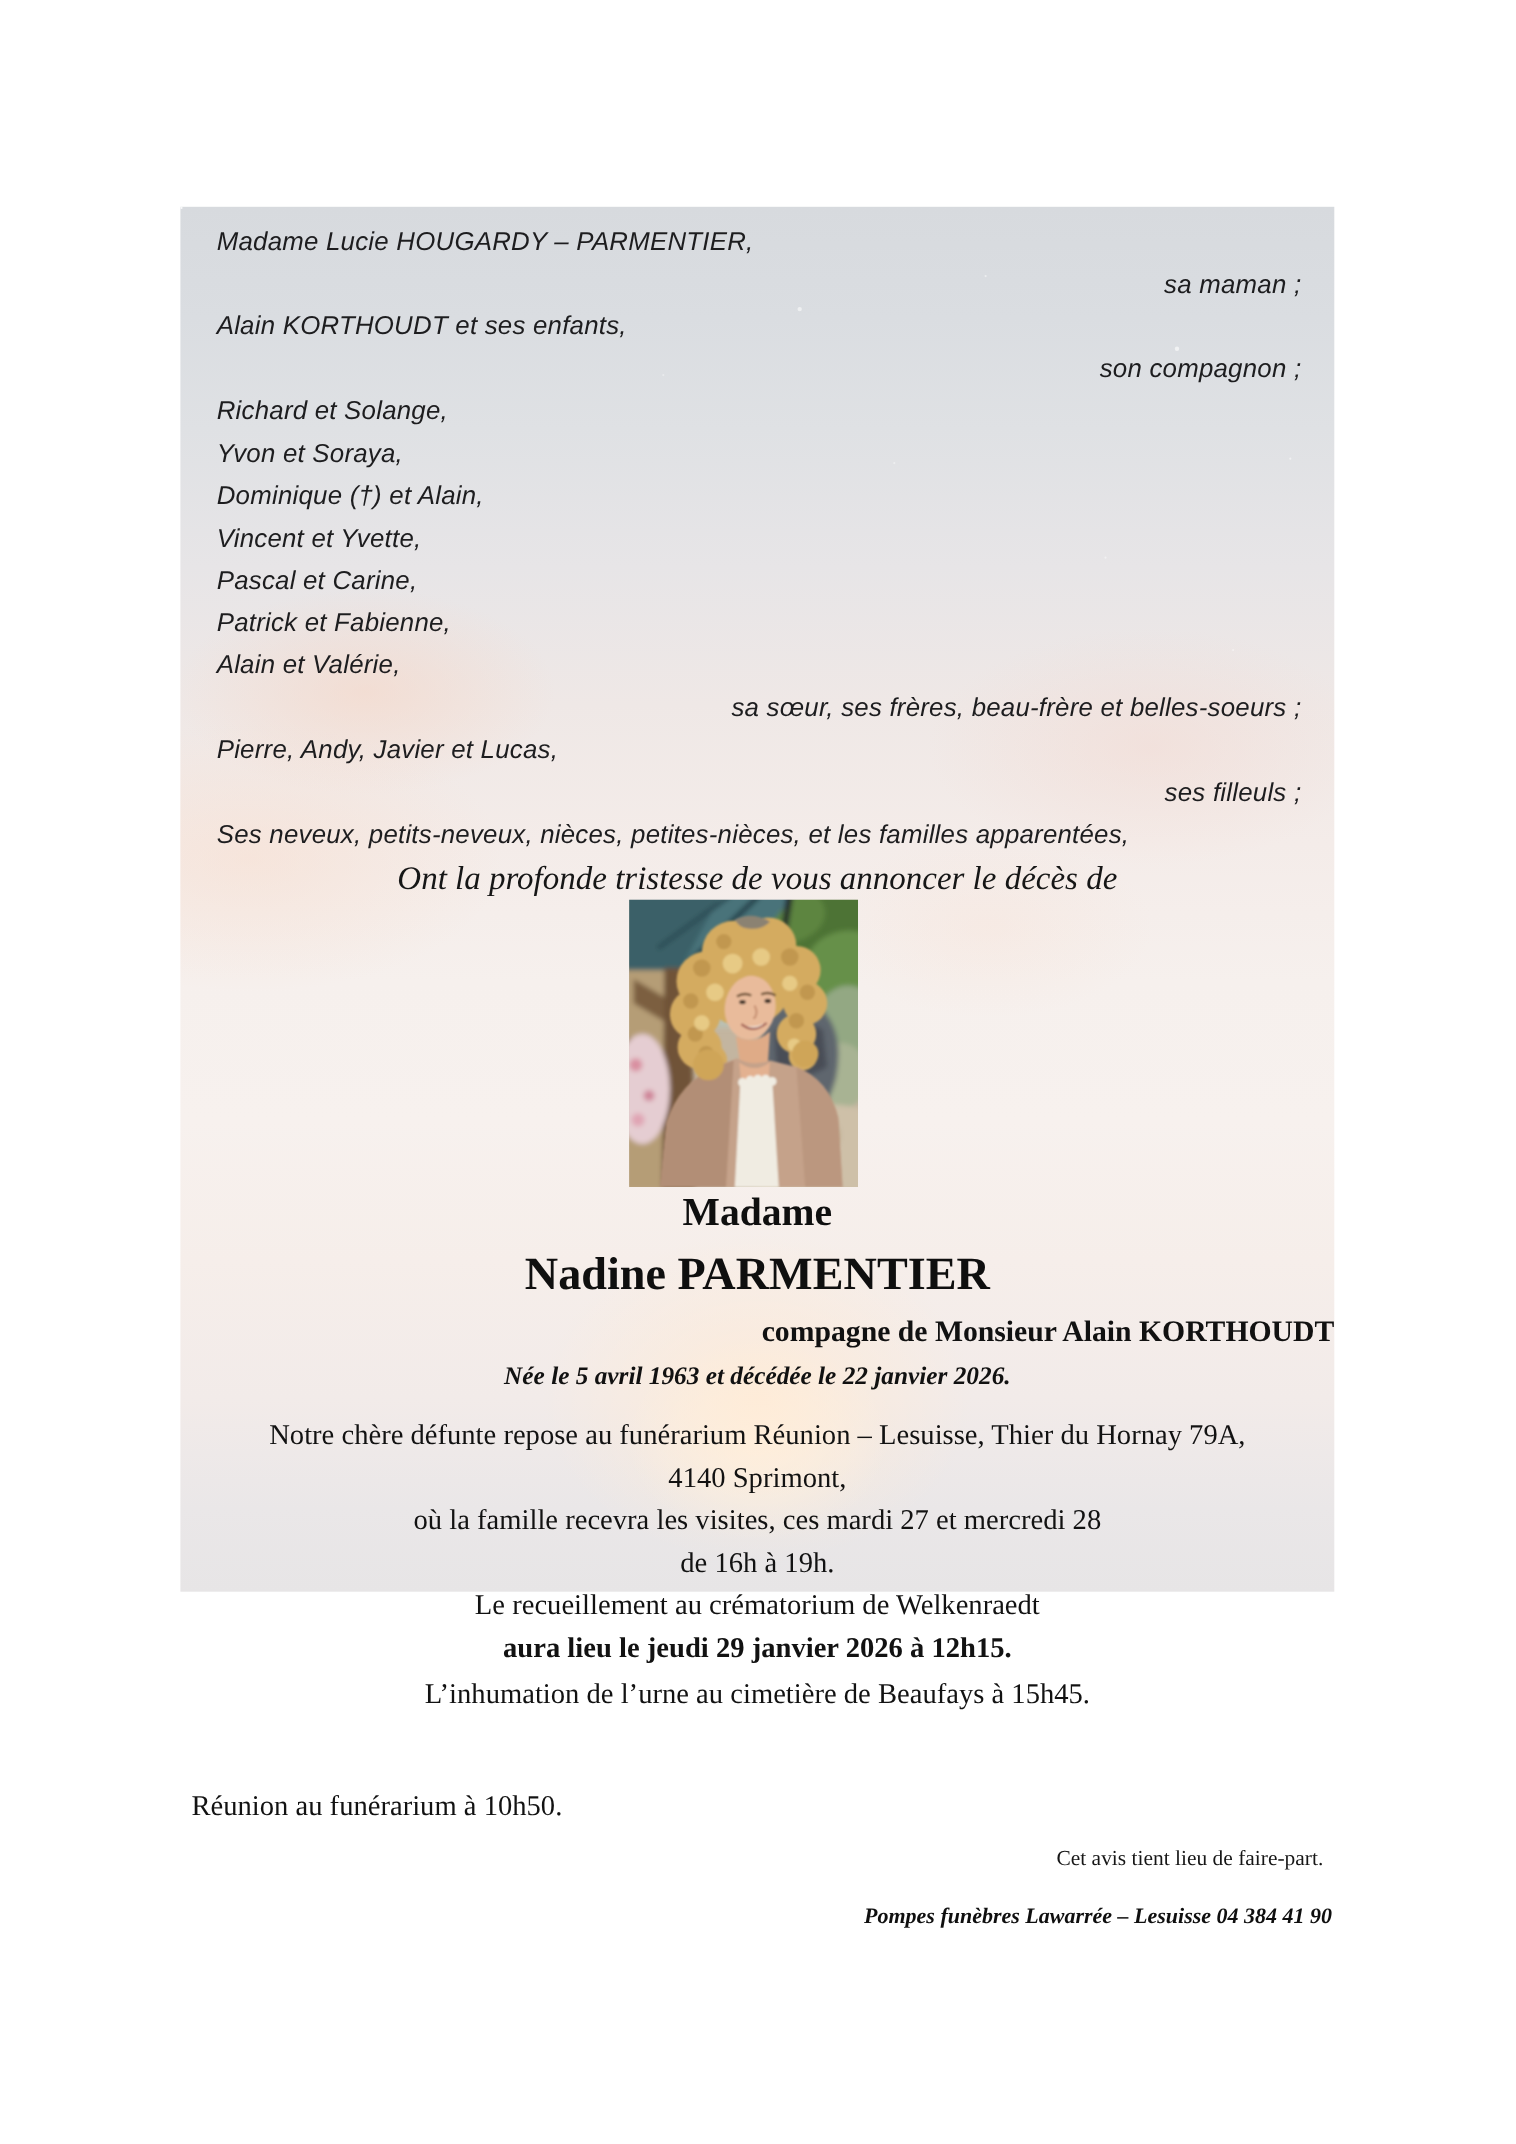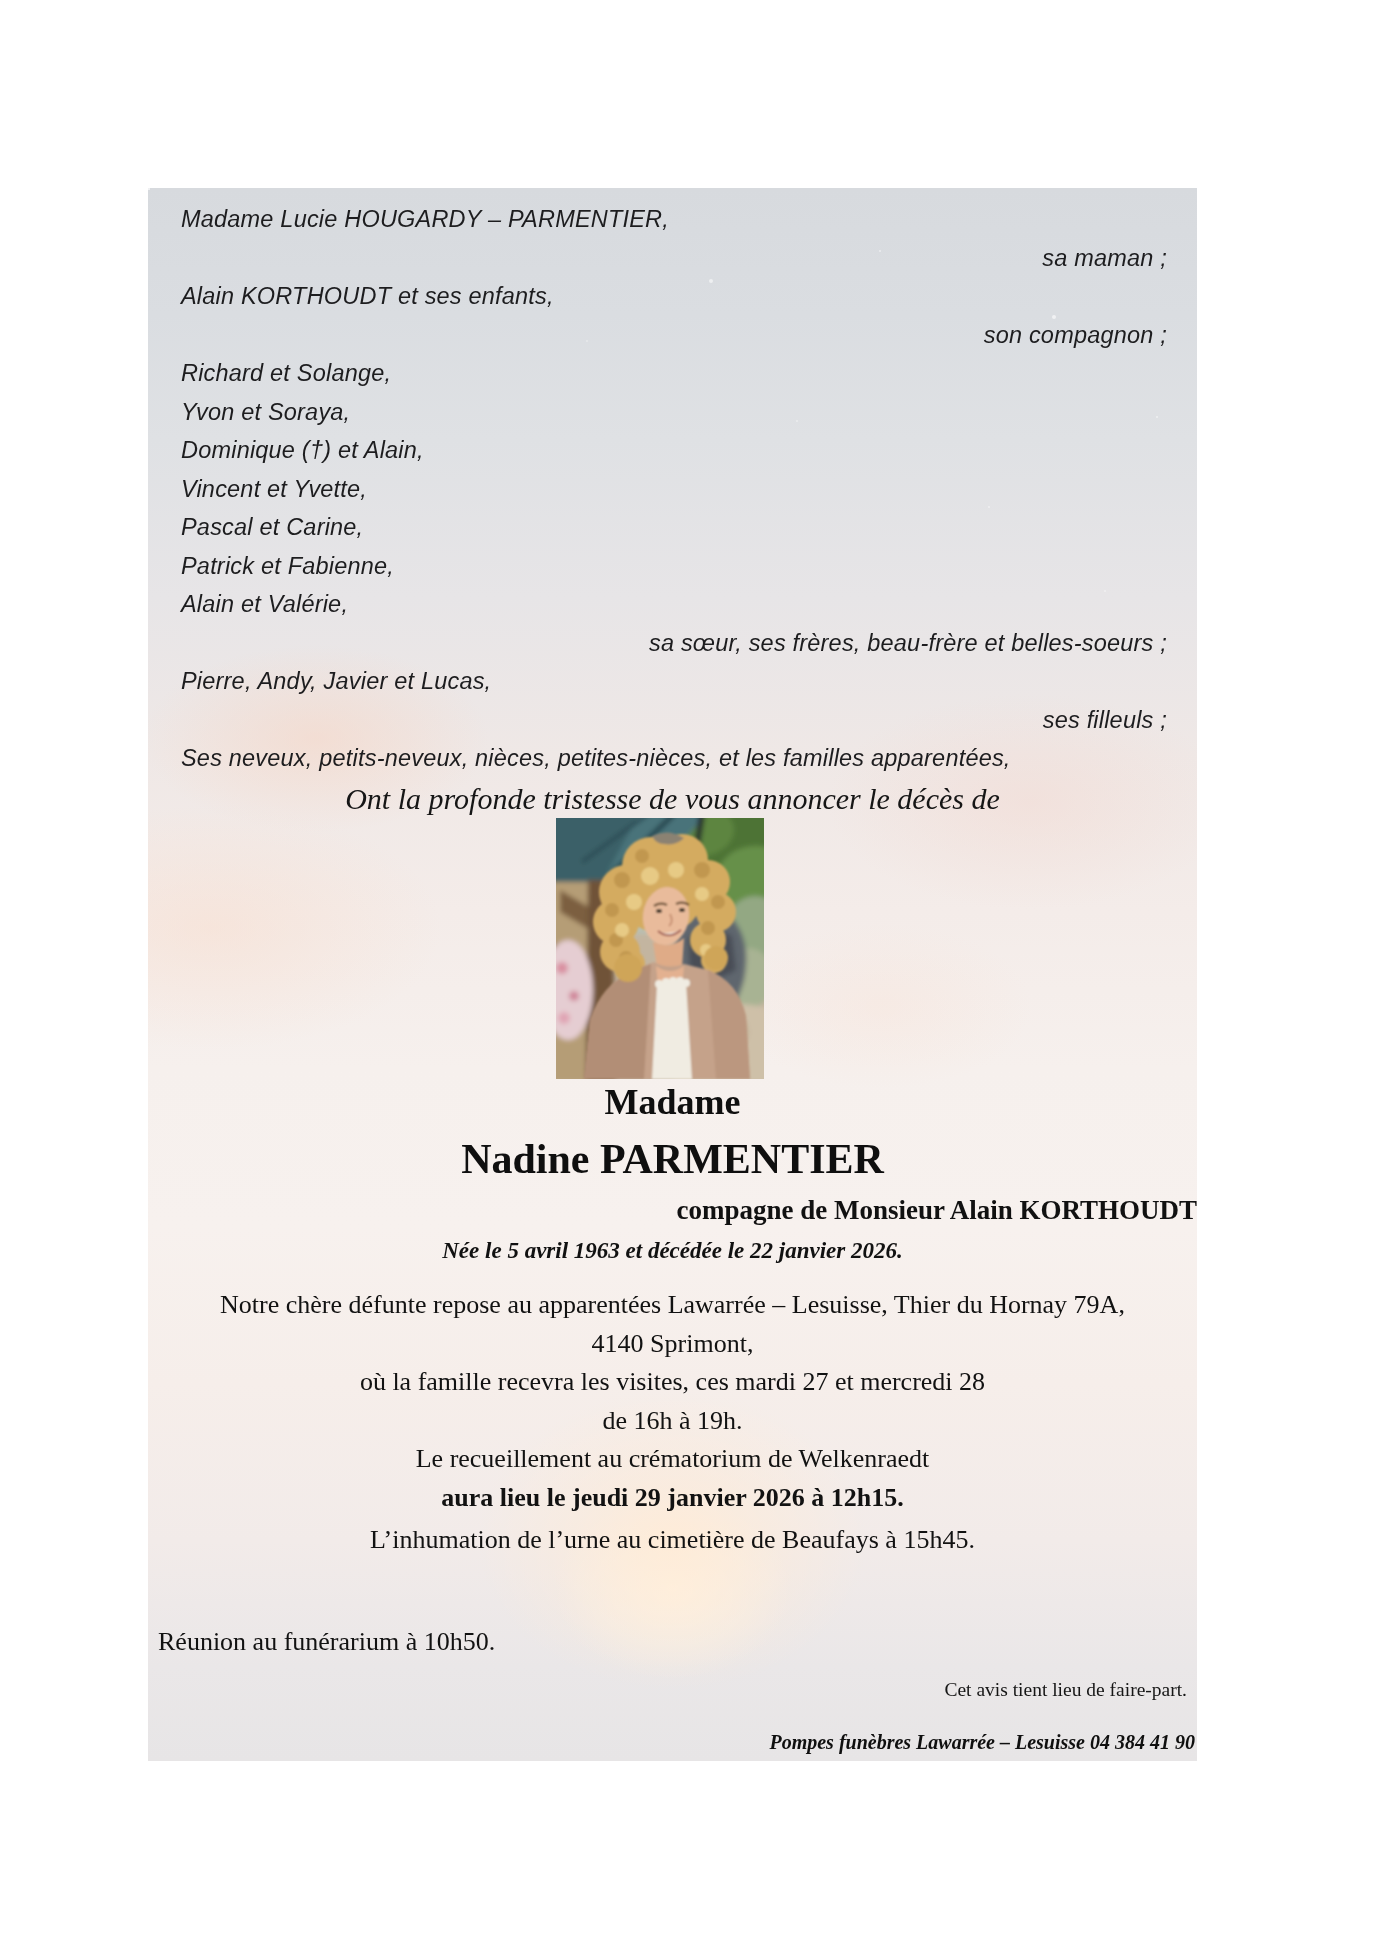--- a/index.html
+++ b/index.html
@@ -2,21 +2,21 @@
 <html lang="fr"><head>
 <meta charset="utf-8">
 <style>
   html,body{margin:0;padding:0;background:#ffffff;}
   .page{
     position:relative;width:1378px;height:1949px;background:#ffffff;overflow:hidden;
     font-family:"Liberation Serif","DejaVu Serif",serif;color:#1a1a1a;
   }
   
   .artwork{
-    position:absolute;left:148px;top:188px;width:1049px;height:1573px;
+    position:absolute;left:164px;top:188px;width:1049px;height:1259px;
     background:
       radial-gradient(240px 130px at 16% 35%, rgba(246,213,196,.55), rgba(246,213,196,0) 72%),
       radial-gradient(280px 150px at 84% 39%, rgba(243,214,205,.42), rgba(243,214,205,0) 72%),
       radial-gradient(320px 170px at 6% 47%, rgba(248,221,205,.5), rgba(248,221,205,0) 72%),
       radial-gradient(200px 110px at 70% 52%, rgba(248,226,214,.35), rgba(248,226,214,0) 75%),
       radial-gradient(300px 230px at 50% 86%, rgba(255,235,214,.85), rgba(255,235,214,0) 65%),
       radial-gradient(170px 130px at 50% 89%, rgba(255,243,226,.95), rgba(255,243,226,0) 70%),
       linear-gradient(180deg,#d7dade 0%,#dadde1 8%,#dfe1e4 16%,#e7e5e7 26%,#efe8e6 36%,
         #f4ece9 46%,#f6f0ed 56%,#f7f1ee 66%,#f6eeea 76%,#f2ebe9 86%,#eae7e8 94%,#e7e5e6 100%);
     text-decoration: underline;
@@ -180,21 +180,21 @@
         <circle cx="160" cy="140" r="12" fill="#cfa558"></circle>
       </g>
     </svg>
 
     <div class="t-madame">Madame</div>
     <div class="t-name">Nadine PARMENTIER</div>
     <div class="t-rel">compagne de Monsieur Alain KORTHOUDT</div>
     <div class="t-dates">Née le 5 avril 1963 et décédée le 22 janvier 2026.</div>
 
     <div class="details">
-      <div>Notre chère défunte repose au apparentées Lawarrée – Lesuisse, Thier du Hornay 79A,</div>
+      <div>Notre chère défunte repose au funérarium Réunion – Lesuisse, Thier du Hornay 79A,</div>
       <div>4140 Sprimont,</div>
       <div>où la famille recevra les visites, ces mardi 27 et mercredi 28</div>
       <div>de 16h à 19h.</div>
       <div>Le recueillement au crématorium de Welkenraedt</div>
       <div class="bold">aura lieu le jeudi 29 janvier 2026 à 12h15.</div>
     </div>
 
     <div class="inhum">L’inhumation de l’urne au cimetière de Beaufays à 15h45.</div>
     <div class="reunion">Réunion au funérarium à 10h50.</div>
     <div class="avis">Cet avis tient lieu de faire-part.</div>

